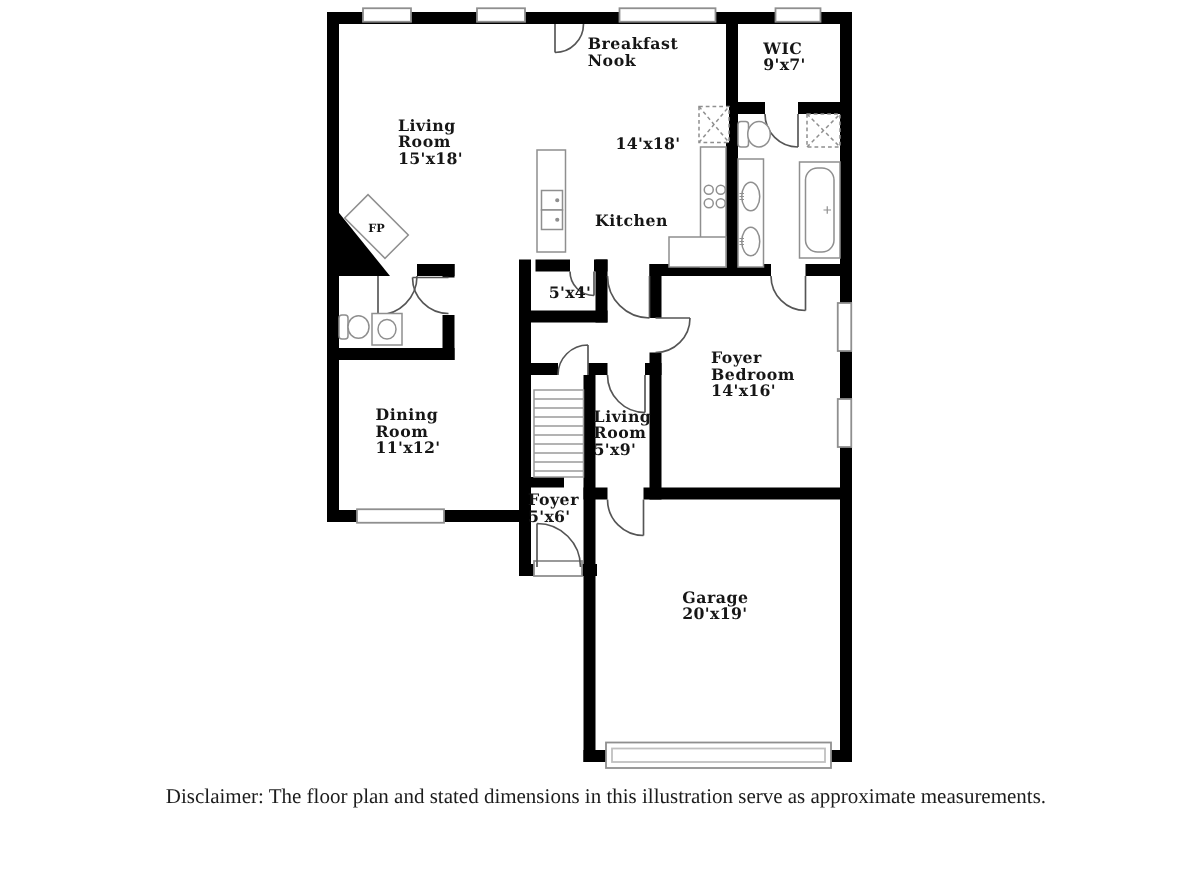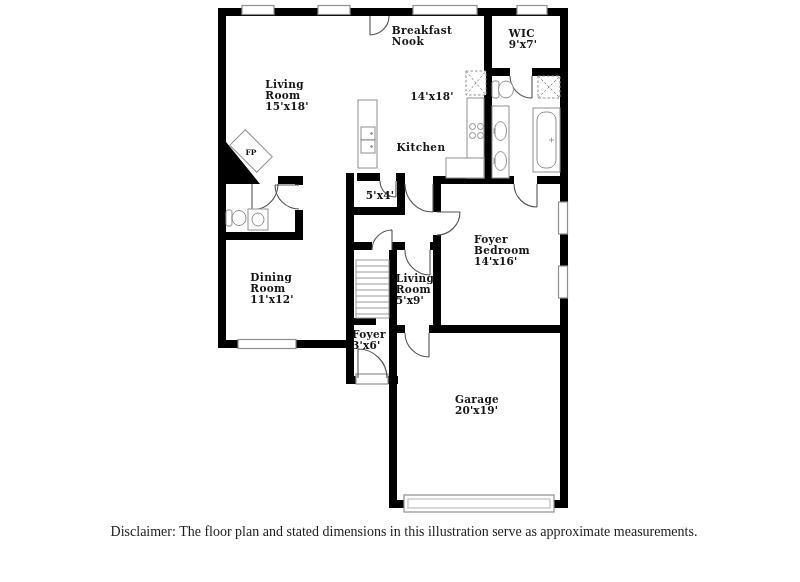--- a/index.html
+++ b/index.html
@@ -175,21 +175,21 @@
   </div>
 
   <div class="room-label" style="left:415px;top:290px">
     <div>Living</div>
     <div>Room</div>
     <div class="dims">5'x9'</div>
   </div>
 
   <div class="room-label" style="left:369px;top:340px">
     <div>Foyer</div>
-    <div class="dims">3'x6'</div>
+    <div class="dims">5'x6'</div>
   </div>
 
   <div class="room-label" style="left:477px;top:405px">
     <div>Garage</div>
     <div class="dims">20'x19'</div>
   </div>
 
   <div class="fp-label" style="left:251px;top:152px">FP</div>
 
   <div class="disclaimer">

